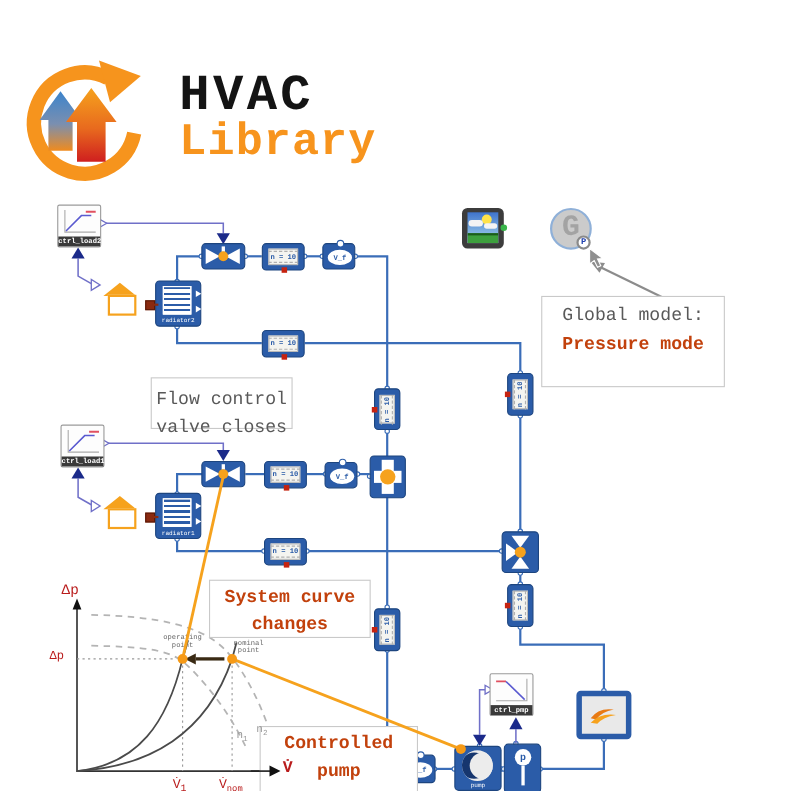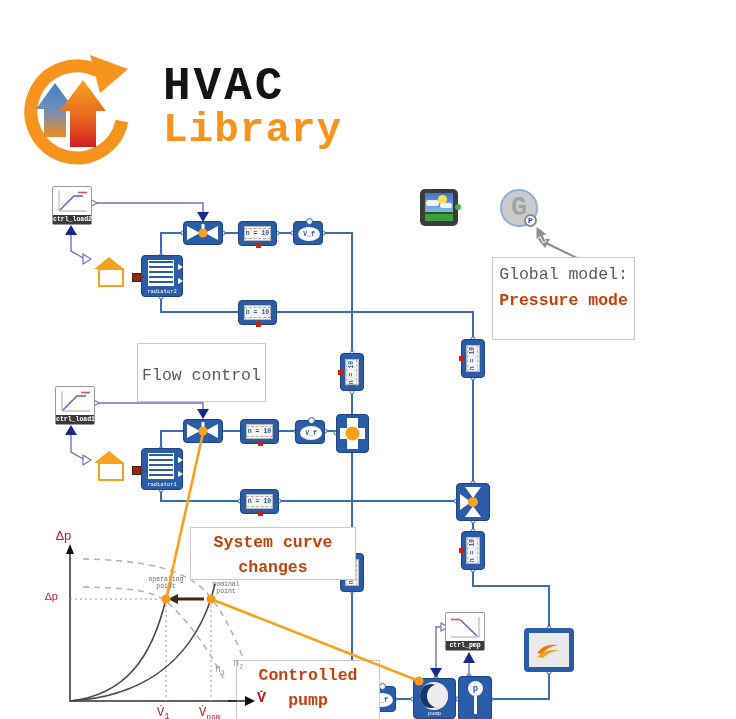--- a/index.html
+++ b/index.html
@@ -436,30 +436,31 @@
   <div class="abs blue psen" style="left:458px;top:645px;width:34px;height:45px;z-index:2;">
     <div class="circ">p</div>
     <div class="stem"></div>
   </div>
 
   <div class="abs blue vf" style="left:366px;top:655px;width:30px;height:26px;z-index:2;">
     <div class="tport"></div>
     <div class="ell" style="top:6px;">V_f</div>
   </div>
 
-  <div class="abs note" style="left:137px;top:312px;width:129px;height:59px;z-index:3;padding-top:19px;">
+  <div class="abs note" style="left:137px;top:312px;width:129px;height:47px;z-index:3;padding-top:6px;">
     <div class="gray">Flow control</div>
-  </div>
-
-  <div class="abs note" style="left:190px;top:496px;width:166px;height:53px;z-index:3;padding-top:2px;">
+    <div class="gray">valve closes</div>
+  </div>
+
+  <div class="abs note" style="left:190px;top:496px;width:147px;height:53px;z-index:3;padding-top:2px;">
     <div class="orange">System curve</div>
     <div class="orange">changes</div>
   </div>
 
-  <div class="abs note" style="left:492px;top:226px;width:143px;height:83px;z-index:3;padding-top:4px;">
+  <div class="abs note" style="left:492px;top:238px;width:167px;height:83px;z-index:3;padding-top:4px;">
     <div class="gray">Global model:</div>
     <div class="orange">Pressure mode</div>
   </div>
 
   <div class="abs note" style="left:236px;top:629px;width:144px;height:78px;z-index:3;padding-top:2px;">
     <div class="orange">Controlled</div>
     <div class="orange">pump</div>
   </div>
 
   <div class="ch" style="left:56px;top:498px;font-size:13px;z-index:4;">Δp</div>

